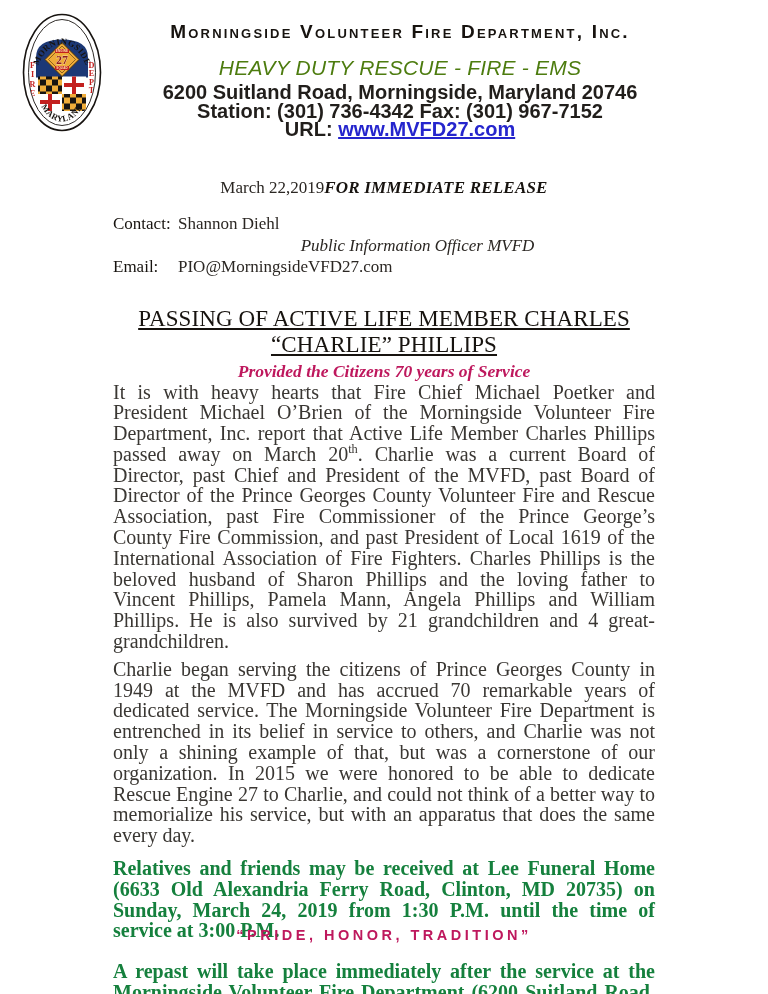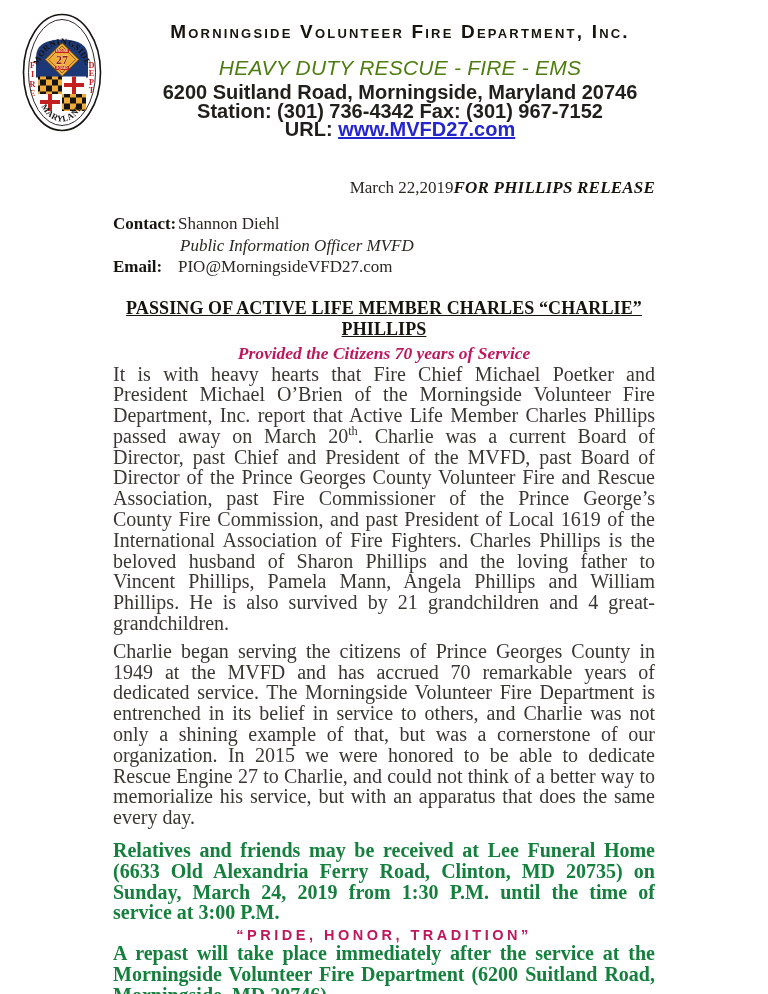--- a/index.html
+++ b/index.html
@@ -53,36 +53,36 @@
   .badge-arc { font-family: "Liberation Serif", serif; font-weight: bold; font-size: 8.6px; fill: #17130f; letter-spacing: 0.4px; }
   .badge-side { font-family: "Liberation Serif", serif; font-weight: bold; font-size: 8.2px; fill: #c3201f; }
   .emblem-banner-txt { font-family: "Liberation Sans", sans-serif; font-weight: bold; font-size: 2.9px; fill: #ffe9b0; letter-spacing: 0.2px; }
   .emblem-num { font-family: "Liberation Serif", serif; font-weight: bold; font-size: 12px; fill: #8f1d1d; stroke: #ffffff; stroke-width: 0.35; paint-order: stroke; }
 
   
   .main { padding: 0 113px; }
   .date-row {
     margin-top: 30px;
     display: flex;
-    justify-content: flex-end;
+    justify-content: center;
     align-items: baseline;
     font-size: 17px;
     color: #2b2723;
   }
   .release-notice { font-weight: bold; font-style: italic; color: #17130f; letter-spacing: 0.2px; }
 
   .contact-block { margin-top: 15px; display: grid; grid-template-columns: 65px 1fr; font-size: 17px; line-height: 21.5px; color: #2b2723; }
-  .contact-label { font-weight: bold; color: #17130f; }
-  .contact-title-line { font-style: italic; padding-left: 2px; }
+  .contact-label { font-weight: normal; color: #17130f; }
+  .contact-title-line { font-style: italic; padding-left: 2px; text-align: center; }
 
   .headline {
-    margin-top: 20px;
+    margin-top: 28px;
     text-align: center;
-    font-size: 18px;
-    font-weight: bold;
+    font-size: 23px;
+    font-weight: normal;
     color: #17130f;
     text-decoration: underline;
     letter-spacing: 0.1px;
   }
   .subheadline {
     margin-top: 3px;
     text-align: center;
     font-size: 17.5px;
     font-weight: bold;
     font-style: italic;
@@ -191,21 +191,21 @@
         <span>URL:</span>
         <span class="url-link">www.MVFD27.com</span>
       </div>
     </div>
   </div>
 
   <div class="main">
 
     <div class="date-row">
       <span>March 22,2019</span>
-      <span class="release-notice">FOR PHILLIPS RELEASE</span>
+      <span class="release-notice">FOR IMMEDIATE RELEASE</span>
     </div>
 
     <div class="contact-block">
       <div class="contact-label">Contact:</div>
       <div>Shannon Diehl</div>
       <div></div>
       <div class="contact-title-line">Public Information Officer MVFD</div>
       <div class="contact-label">Email:</div>
       <div>PIO@MorningsideVFD27.com</div>
     </div>

